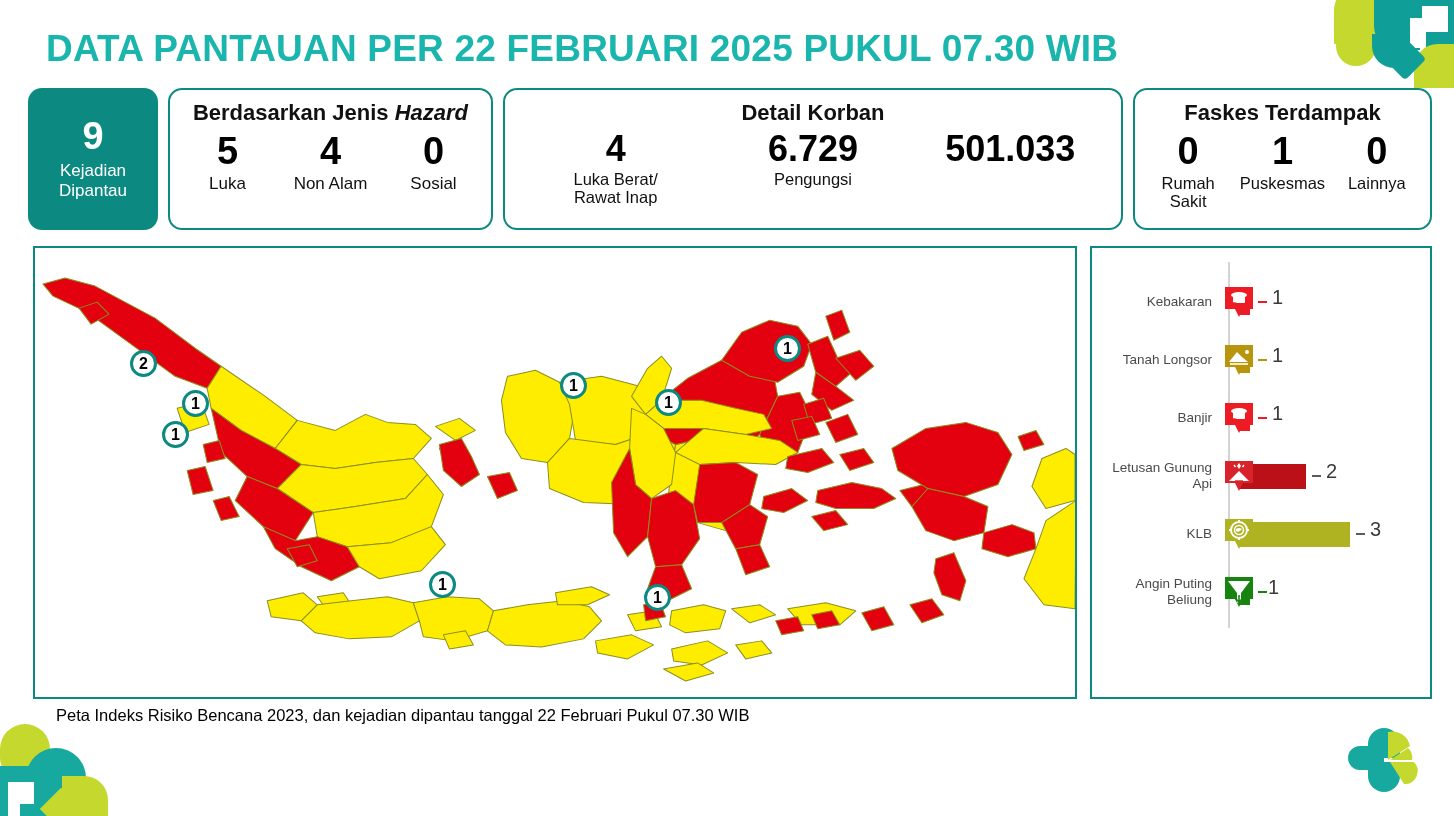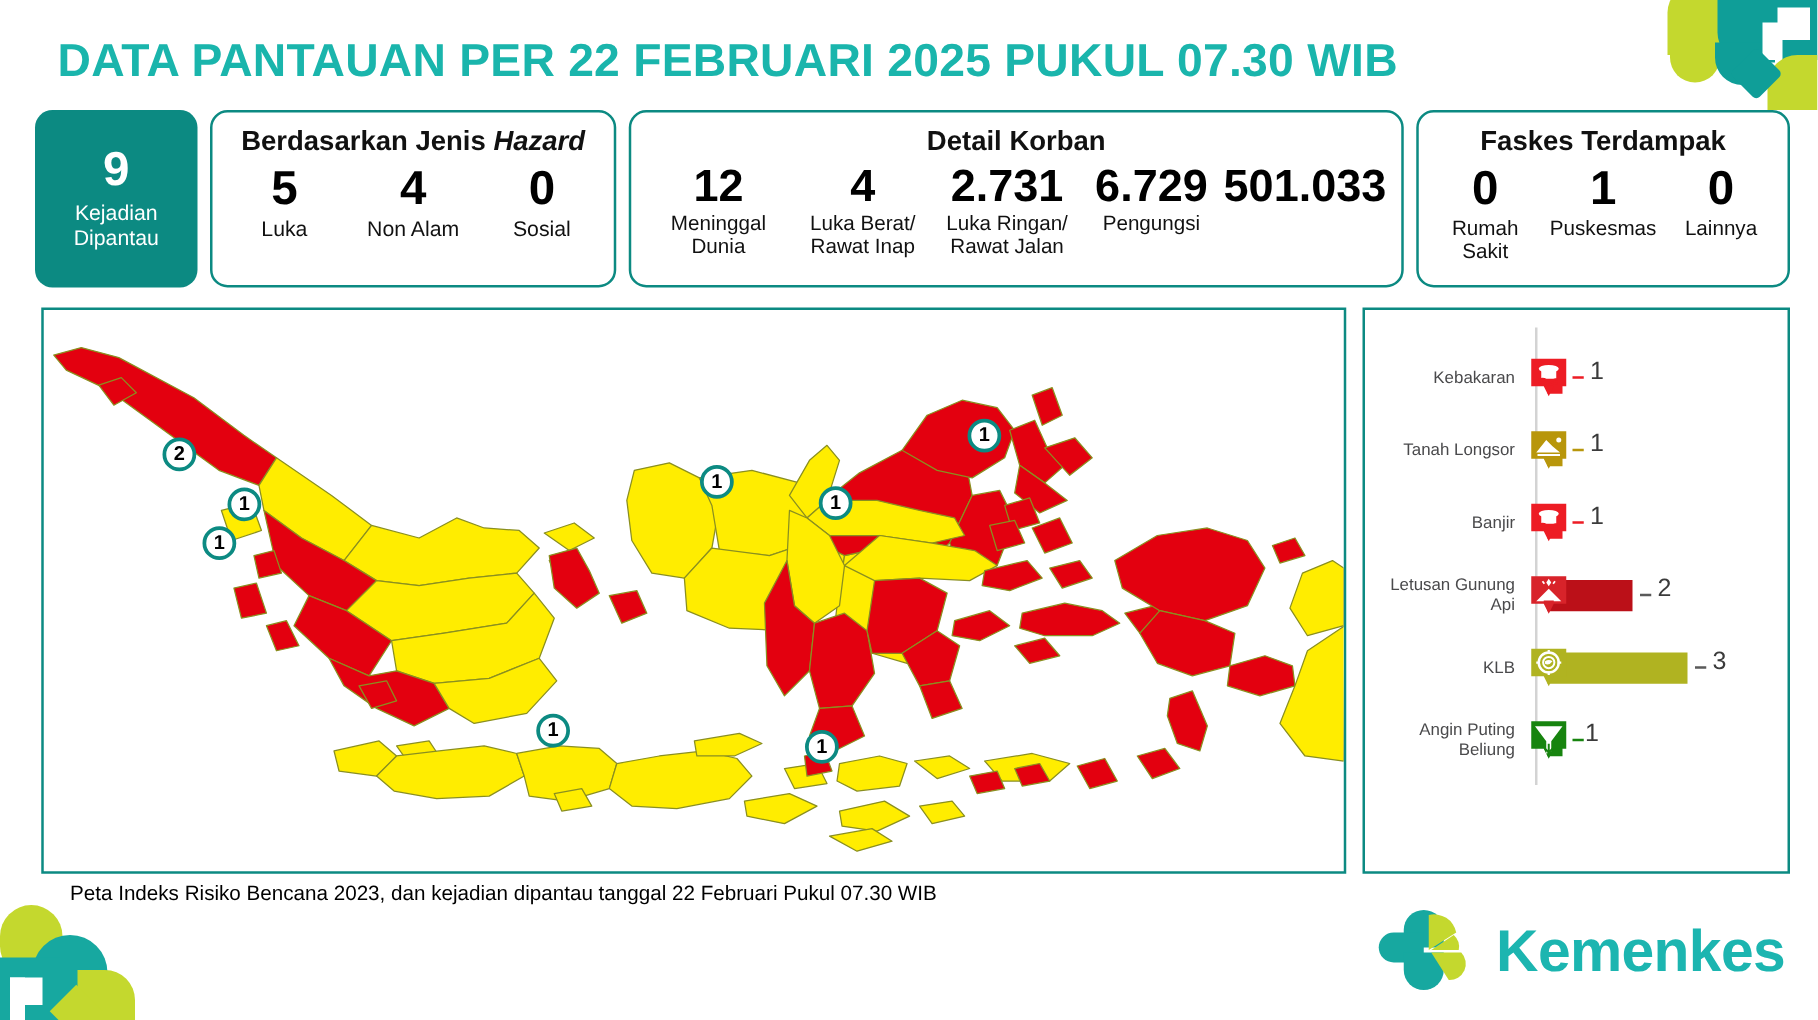--- a/index.html
+++ b/index.html
@@ -198,33 +198,23 @@
           <div class="v">0</div>
           <div class="k">Sosial</div>
         </div>
       </div>
     </div>
 
     <div class="card card-korban">
       <div class="card-title">Detail Korban</div>
       <div class="korban-grid">
         <div class="stat">
-          <div class="v">12</div>
-          <div class="k">Meninggal
-Dunia</div>
-        </div>
-        <div class="stat">
           <div class="v">4</div>
           <div class="k">Luka Berat/
 Rawat Inap</div>
-        </div>
-        <div class="stat">
-          <div class="v">2.731</div>
-          <div class="k">Luka Ringan/
-Rawat Jalan</div>
         </div>
         <div class="stat">
           <div class="v">6.729</div>
           <div class="k">Pengungsi</div>
         </div>
         <div class="stat">
           <div class="v">501.033</div>
         </div>
       </div>
     </div>
@@ -465,16 +455,15 @@
     <div class="logo-mark">
       <svg viewBox="0 0 84 76" width="84" height="76">
         <path d="M40,6 a16,16 0 0 1 16,16 v14 h-32 v-14 a16,16 0 0 1 16,-16 z" fill="#17a8a0"></path>
         <path d="M16,24 h24 v24 h-24 a12,12 0 0 1 0,-24 z" fill="#17a8a0"></path>
         <path d="M24,40 h32 v14 a16,16 0 0 1 -32,0 z" fill="#17a8a0"></path>
         <path d="M44,10 a18,18 0 0 1 22,14 l-22,14 z" fill="#c4d82e"></path>
         <path d="M46,38 h22 a13,13 0 0 0 -4,-12 z" fill="#c4d82e"></path>
         <path d="M46,40 h24 a13,13 0 0 1 -10,22 z" fill="#c4d82e"></path>
       </svg>
     </div>
-    <div class="logo-text">Kemenkes</div>
   </div>
 
 </div>
 
 </body></html>

